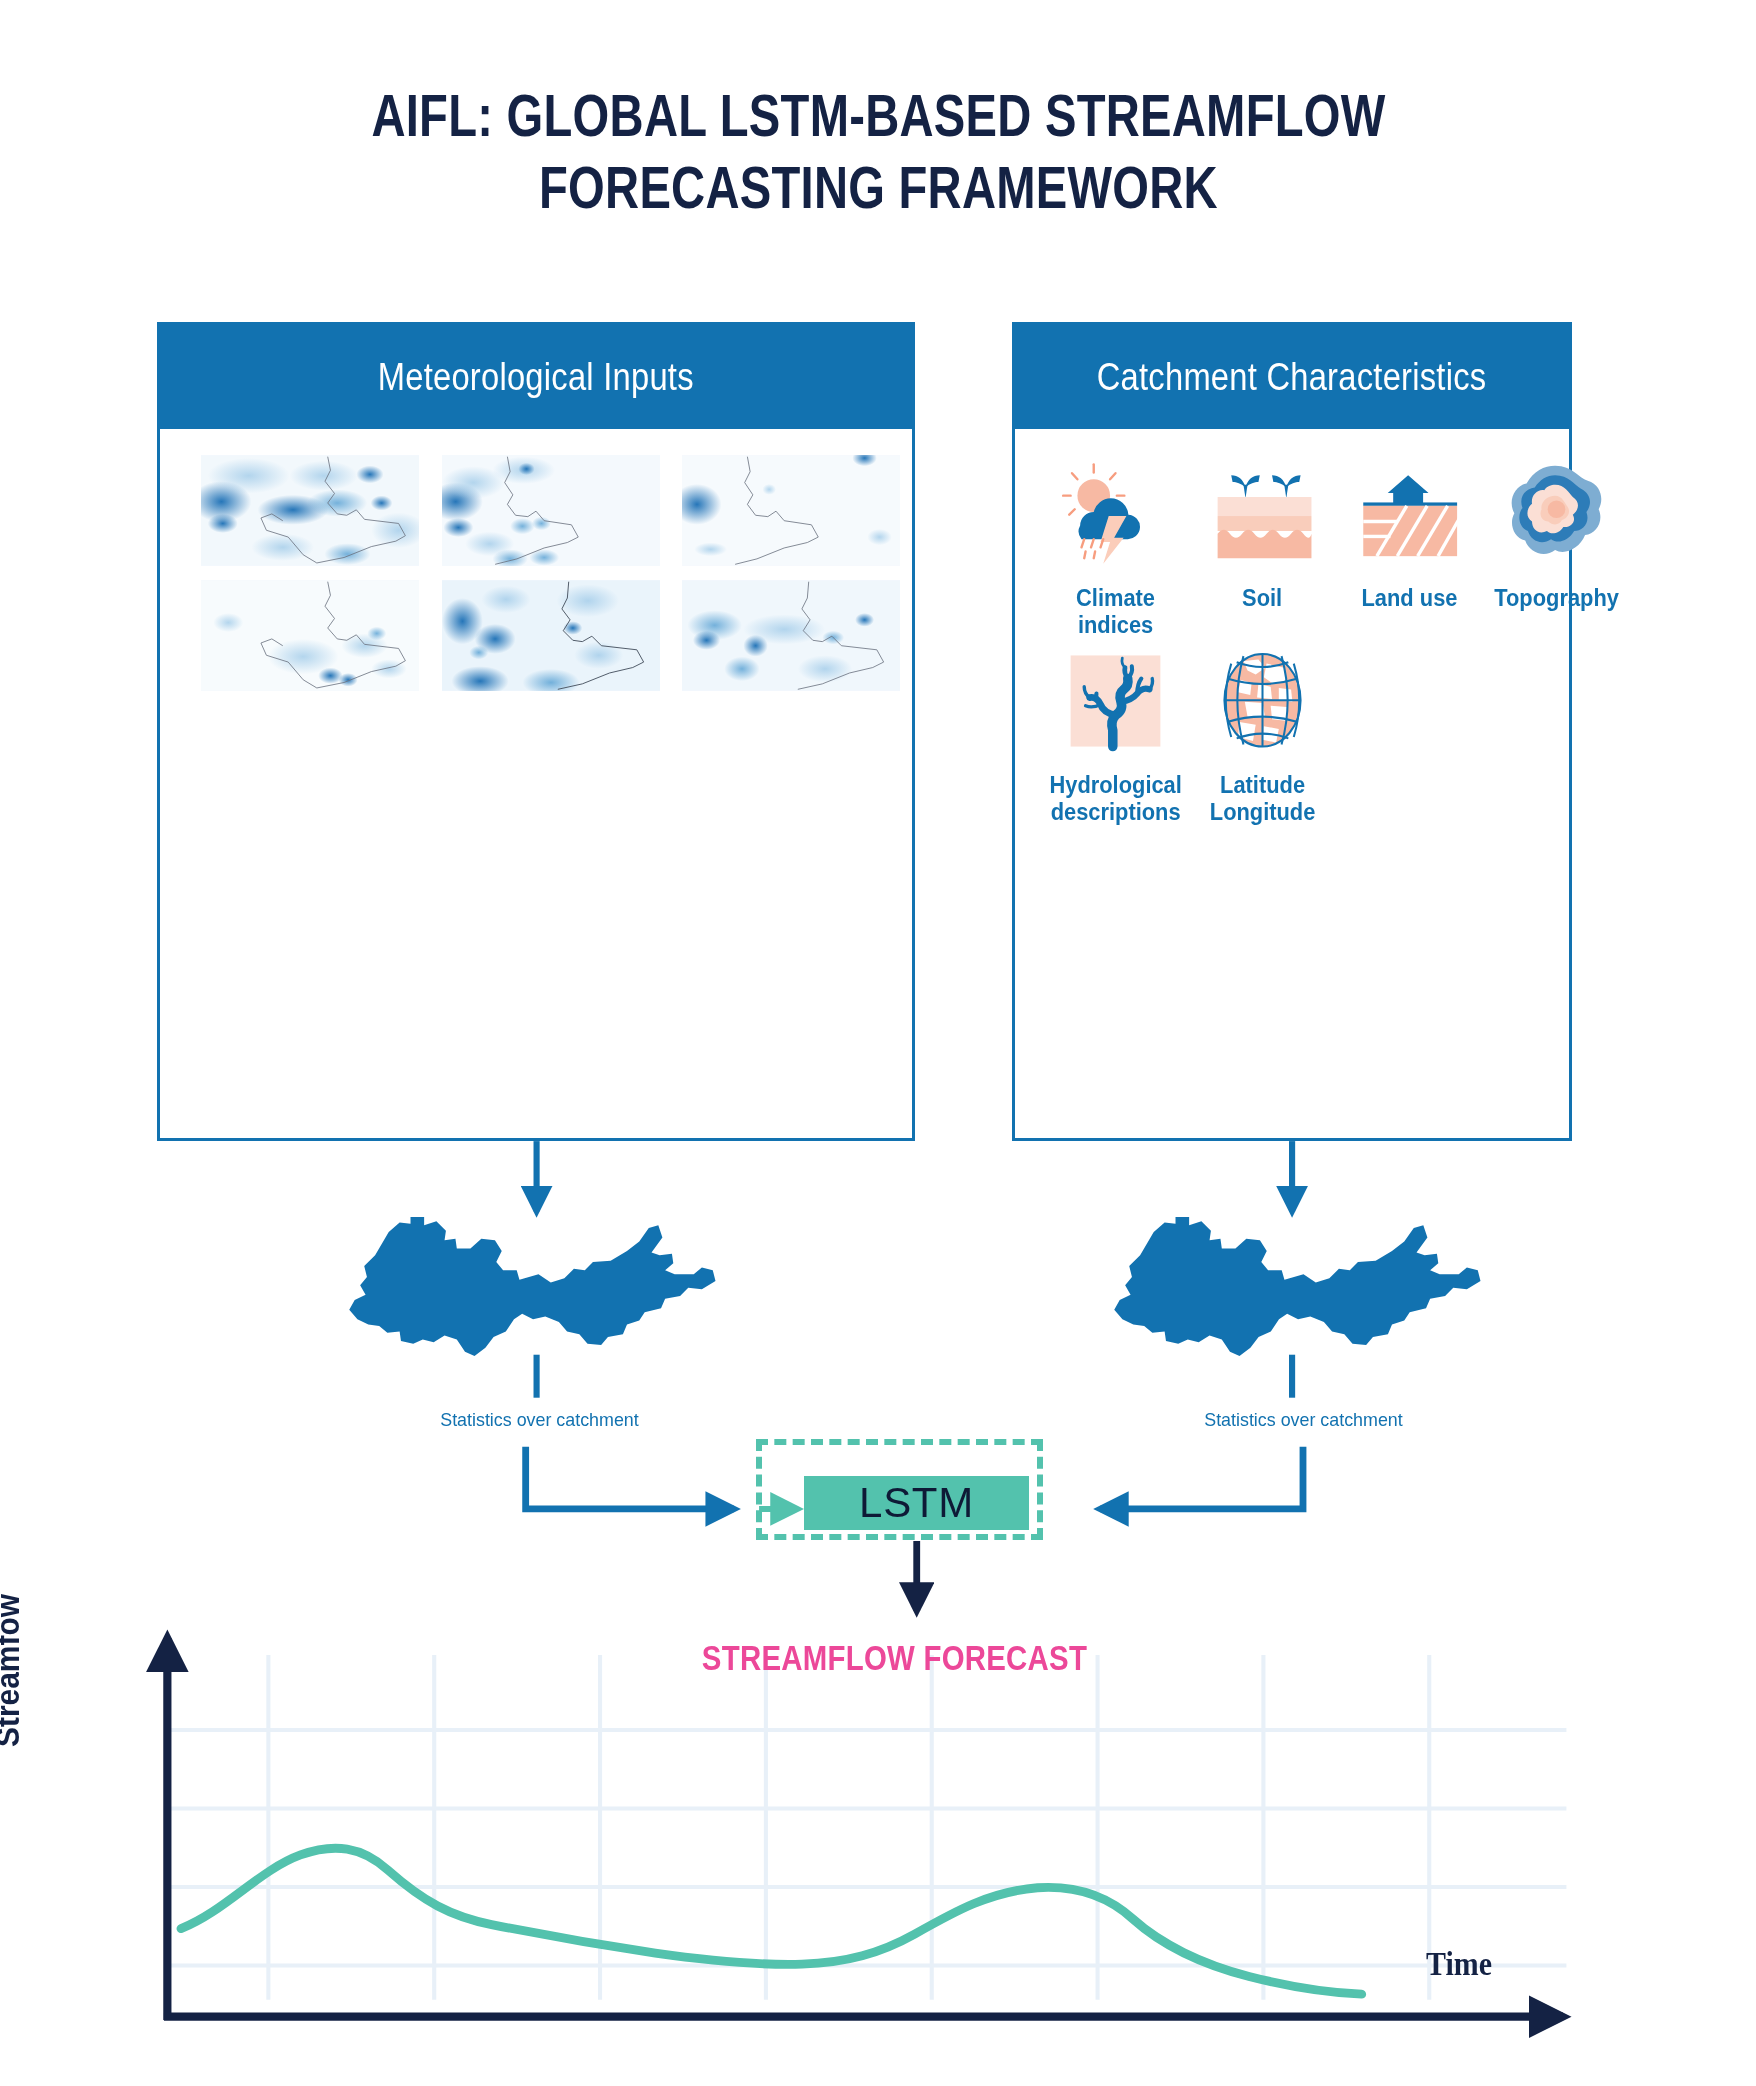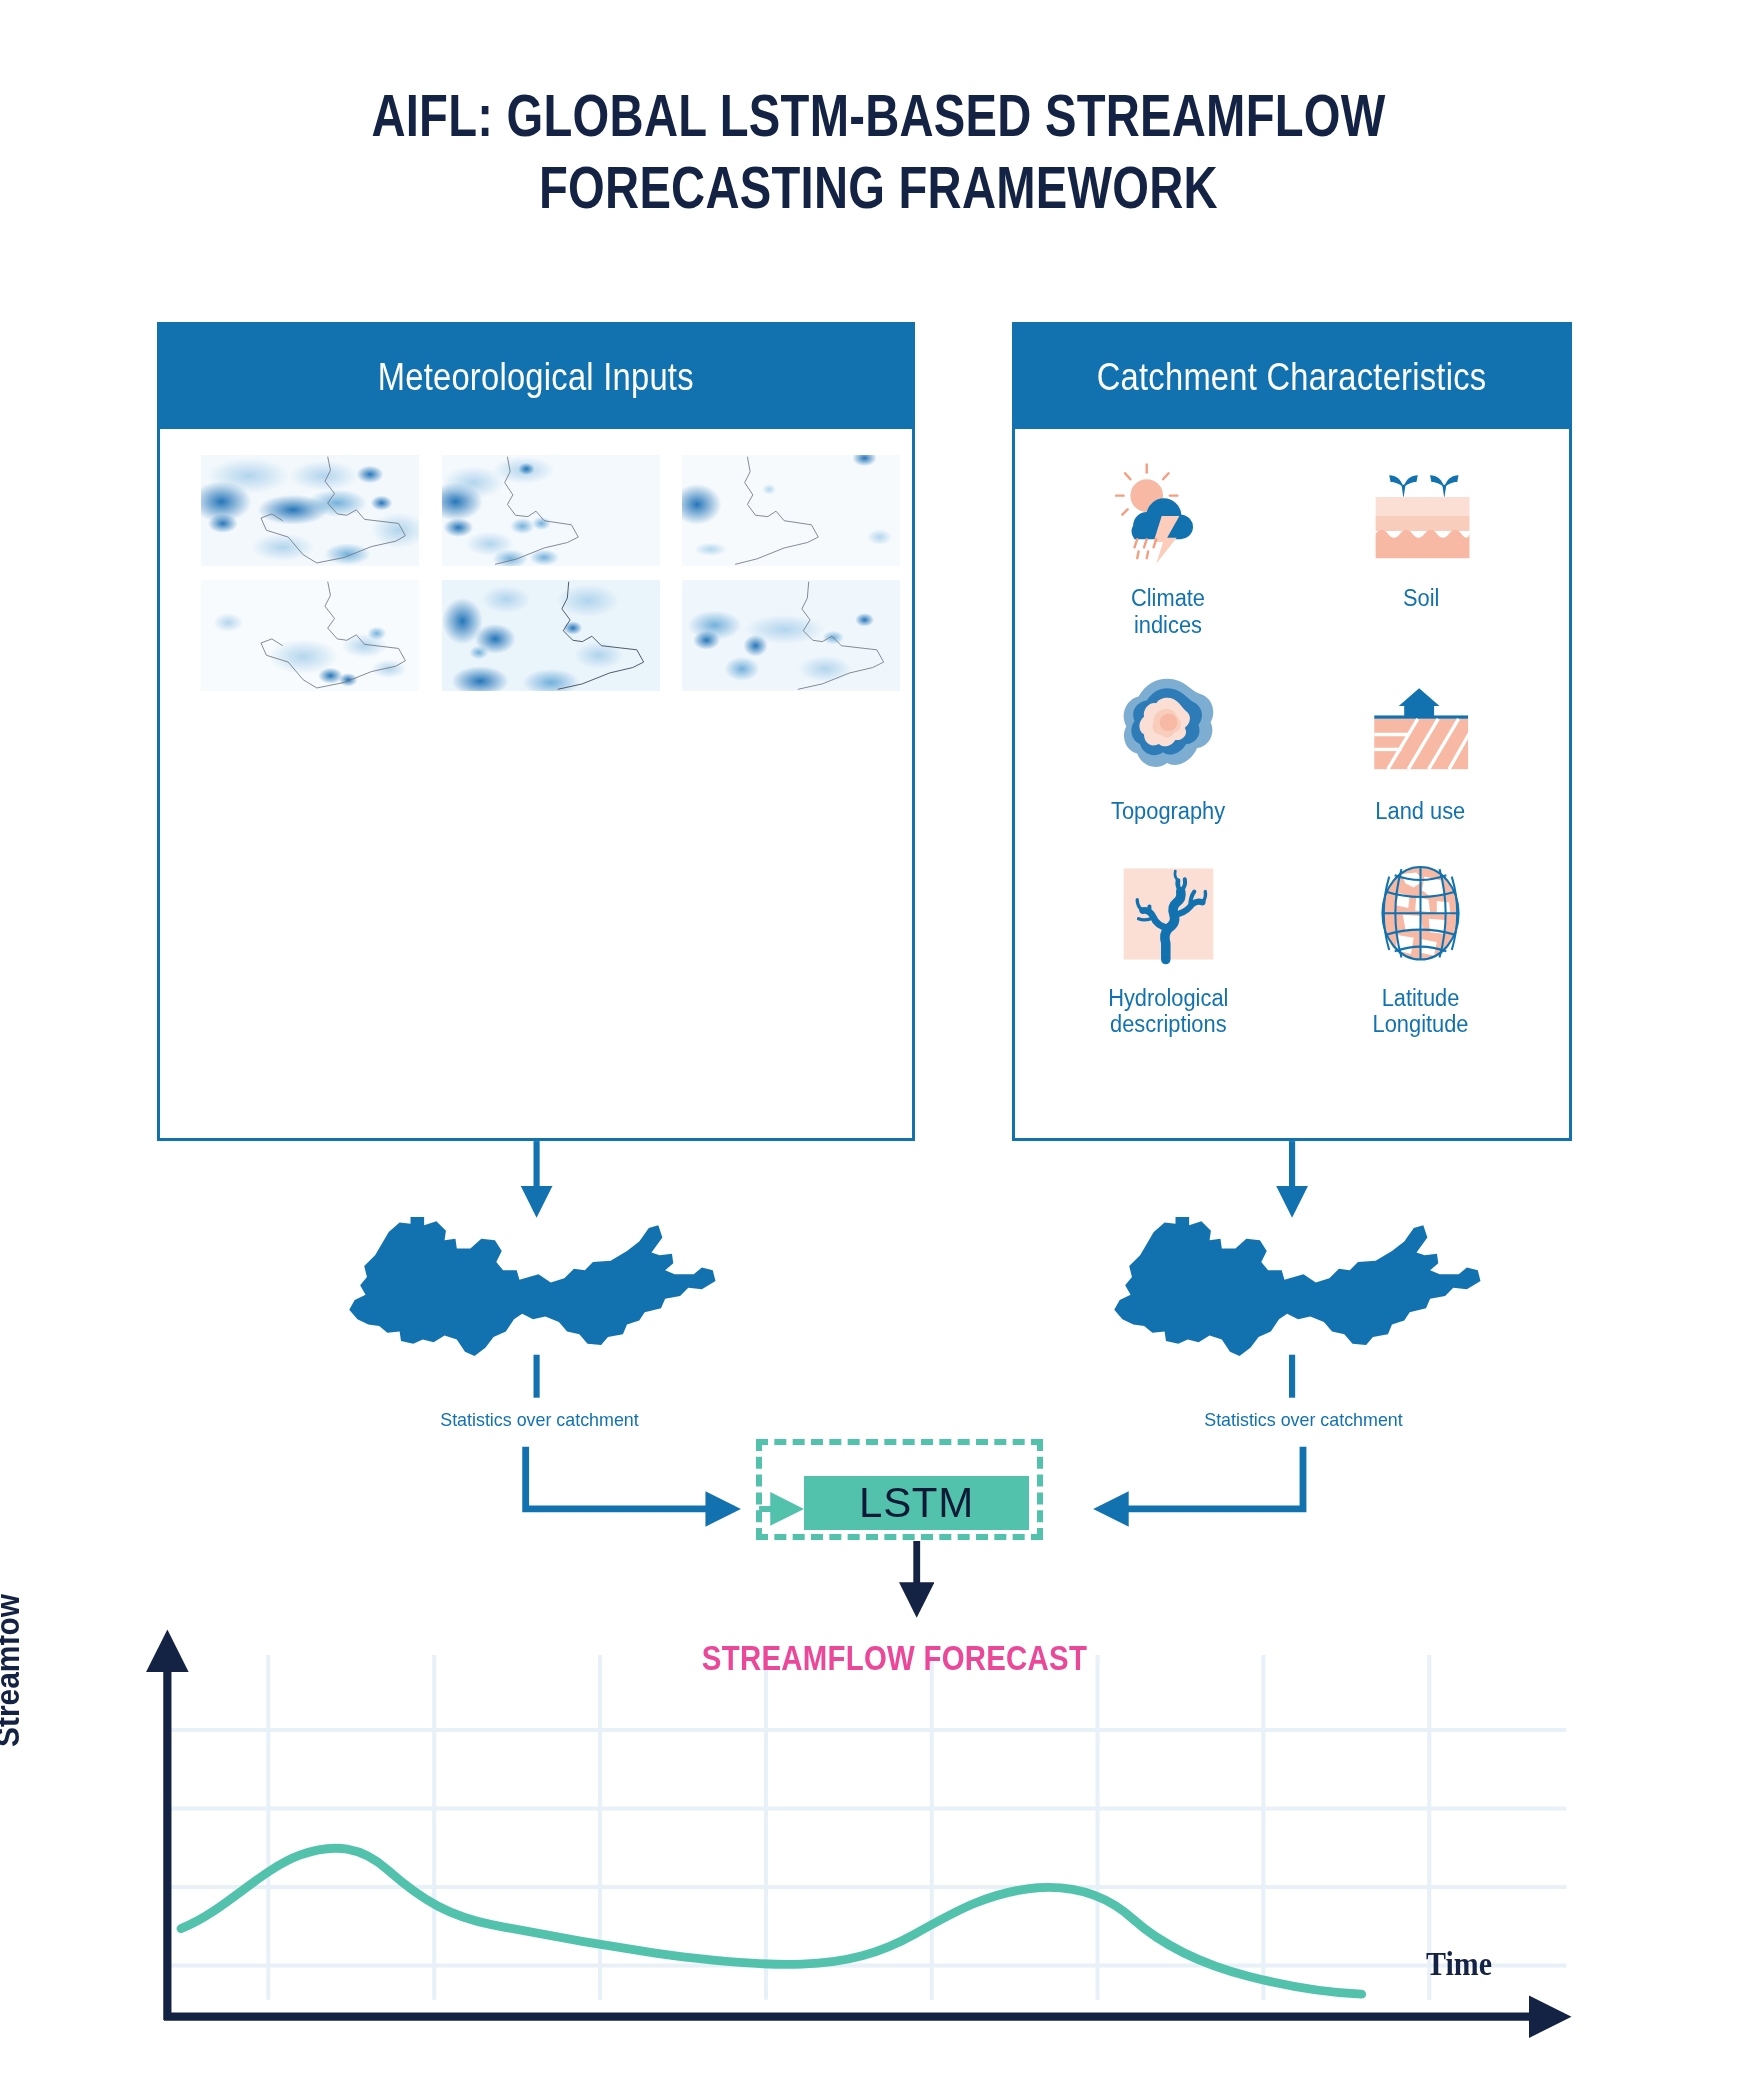--- a/index.html
+++ b/index.html
@@ -35,21 +35,21 @@
   .map-thumb .bdr{position:absolute;inset:0;}
 
   
   #met-text{position:absolute;left:40px;top:427px;width:682px;
     color:#1b2746;font-size:33px;line-height:1.42;
     font-family:"Liberation Sans Narrow","Liberation Sans",sans-serif;}
   #met-text span{display:block;transform:scaleX(0.92);transform-origin:left top;}
 
   
   #icon-grid{position:absolute;left:27px;top:126px;width:505px;
-    display:grid;grid-template-columns:1fr 1fr;row-gap:26px;}
+    display:grid;grid-template-columns:1fr 1fr 1fr 1fr;font-weight:bold;}
   .icon-cell{display:flex;flex-direction:column;align-items:center;}
   .icon-art{width:147px;height:126px;display:flex;align-items:center;justify-content:center;}
   .icon-lbl{margin-top:8.2px;text-align:center;color:#1272b0;font-size:23px;line-height:1.15;
     font-family:"Liberation Sans Narrow","Liberation Sans",sans-serif;}
   .icon-lbl span{display:block;transform:scaleX(0.95);}
 
   
   .catch-wrap{position:absolute;}
   #catch-left{left:334px;top:1198px;width:409px;height:177px;}
   #catch-right{left:1099px;top:1198px;width:409px;height:177px;}
@@ -258,50 +258,50 @@
         </svg>
       </div>
       <div class="icon-lbl">
         <span>Soil</span>
       </div>
     </div>
 
     <div class="icon-cell">
       <div class="icon-art">
         <svg viewBox="0 0 160 150" width="109" height="102">
-          <path d="M78 4 C104 4 112 22 126 26 C146 32 150 54 142 68 C150 86 138 104 122 106 C114 126 92 136 78 128 C62 140 40 132 34 114 C16 110 10 88 18 74 C8 56 18 34 36 30 C46 12 62 4 78 4 Z" fill="#7eadd2"></path>
-          <path d="M78 18 C98 18 106 32 116 38 C132 46 132 62 124 72 C130 88 118 100 106 100 C98 114 82 120 72 112 C58 122 42 114 38 100 C24 94 22 76 30 66 C24 50 34 38 48 36 C56 24 66 18 78 18 Z" fill="#2d7cb8"></path>
-          <path d="M78 32 C92 32 98 44 104 50 C116 58 112 70 104 76 C110 86 100 96 90 94 C84 104 72 106 66 100 C54 106 44 98 44 86 C34 80 36 66 44 60 C42 48 52 38 62 40 C66 34 72 32 78 32 Z" fill="#fbdfd5"></path>
-          <path d="M78 48 C88 48 92 58 96 64 C102 72 96 82 88 84 C84 92 74 92 68 86 C58 86 54 76 58 68 C56 58 66 48 78 48 Z" fill="#f9cdbb"></path>
-          <ellipse cx="80" cy="68" rx="13" ry="13" fill="#f7b9a3"></ellipse>
-        </svg>
-      </div>
-      <div class="icon-lbl">
-        <span>Topography</span>
-      </div>
-    </div>
-
-    <div class="icon-cell">
-      <div class="icon-art">
-        <svg viewBox="0 0 160 150" width="109" height="102">
           <path d="M78 18 L108 44 L100 44 L100 60 L56 60 L56 44 L48 44 Z" fill="#1272b0"></path>
           <rect x="12" y="58" width="138" height="5" fill="#1272b0"></rect>
           <rect x="12" y="63" width="138" height="74" fill="#f7b9a3"></rect>
           <g stroke="#ffffff" stroke-width="5">
             <line x1="12" y1="86" x2="62" y2="86"></line>
             <line x1="12" y1="108" x2="52" y2="108"></line>
             <line x1="76" y1="63" x2="32" y2="137"></line>
             <line x1="106" y1="63" x2="62" y2="137"></line>
             <line x1="136" y1="63" x2="92" y2="137"></line>
             <line x1="160" y1="70" x2="122" y2="137"></line>
           </g>
         </svg>
       </div>
       <div class="icon-lbl">
         <span>Land use</span>
+      </div>
+    </div>
+
+    <div class="icon-cell">
+      <div class="icon-art">
+        <svg viewBox="0 0 160 150" width="109" height="102">
+          <path d="M78 4 C104 4 112 22 126 26 C146 32 150 54 142 68 C150 86 138 104 122 106 C114 126 92 136 78 128 C62 140 40 132 34 114 C16 110 10 88 18 74 C8 56 18 34 36 30 C46 12 62 4 78 4 Z" fill="#7eadd2"></path>
+          <path d="M78 18 C98 18 106 32 116 38 C132 46 132 62 124 72 C130 88 118 100 106 100 C98 114 82 120 72 112 C58 122 42 114 38 100 C24 94 22 76 30 66 C24 50 34 38 48 36 C56 24 66 18 78 18 Z" fill="#2d7cb8"></path>
+          <path d="M78 32 C92 32 98 44 104 50 C116 58 112 70 104 76 C110 86 100 96 90 94 C84 104 72 106 66 100 C54 106 44 98 44 86 C34 80 36 66 44 60 C42 48 52 38 62 40 C66 34 72 32 78 32 Z" fill="#fbdfd5"></path>
+          <path d="M78 48 C88 48 92 58 96 64 C102 72 96 82 88 84 C84 92 74 92 68 86 C58 86 54 76 58 68 C56 58 66 48 78 48 Z" fill="#f9cdbb"></path>
+          <ellipse cx="80" cy="68" rx="13" ry="13" fill="#f7b9a3"></ellipse>
+        </svg>
+      </div>
+      <div class="icon-lbl">
+        <span>Topography</span>
       </div>
     </div>
 
     <div class="icon-cell">
       <div class="icon-art">
         <svg viewBox="0 0 160 150" width="109" height="102">
           <rect x="14" y="8" width="132" height="134" fill="#fbdfd5"></rect>
           <g fill="none" stroke="#1272b0" stroke-linecap="round" stroke-linejoin="round">
             <path d="M76 142 L76 118 Q72 104 80 96 Q92 88 88 76 Q84 64 92 58 Q100 52 98 42" stroke-width="14"></path>
             <path d="M80 96 Q62 92 58 80 Q52 68 42 70" stroke-width="10"></path>

